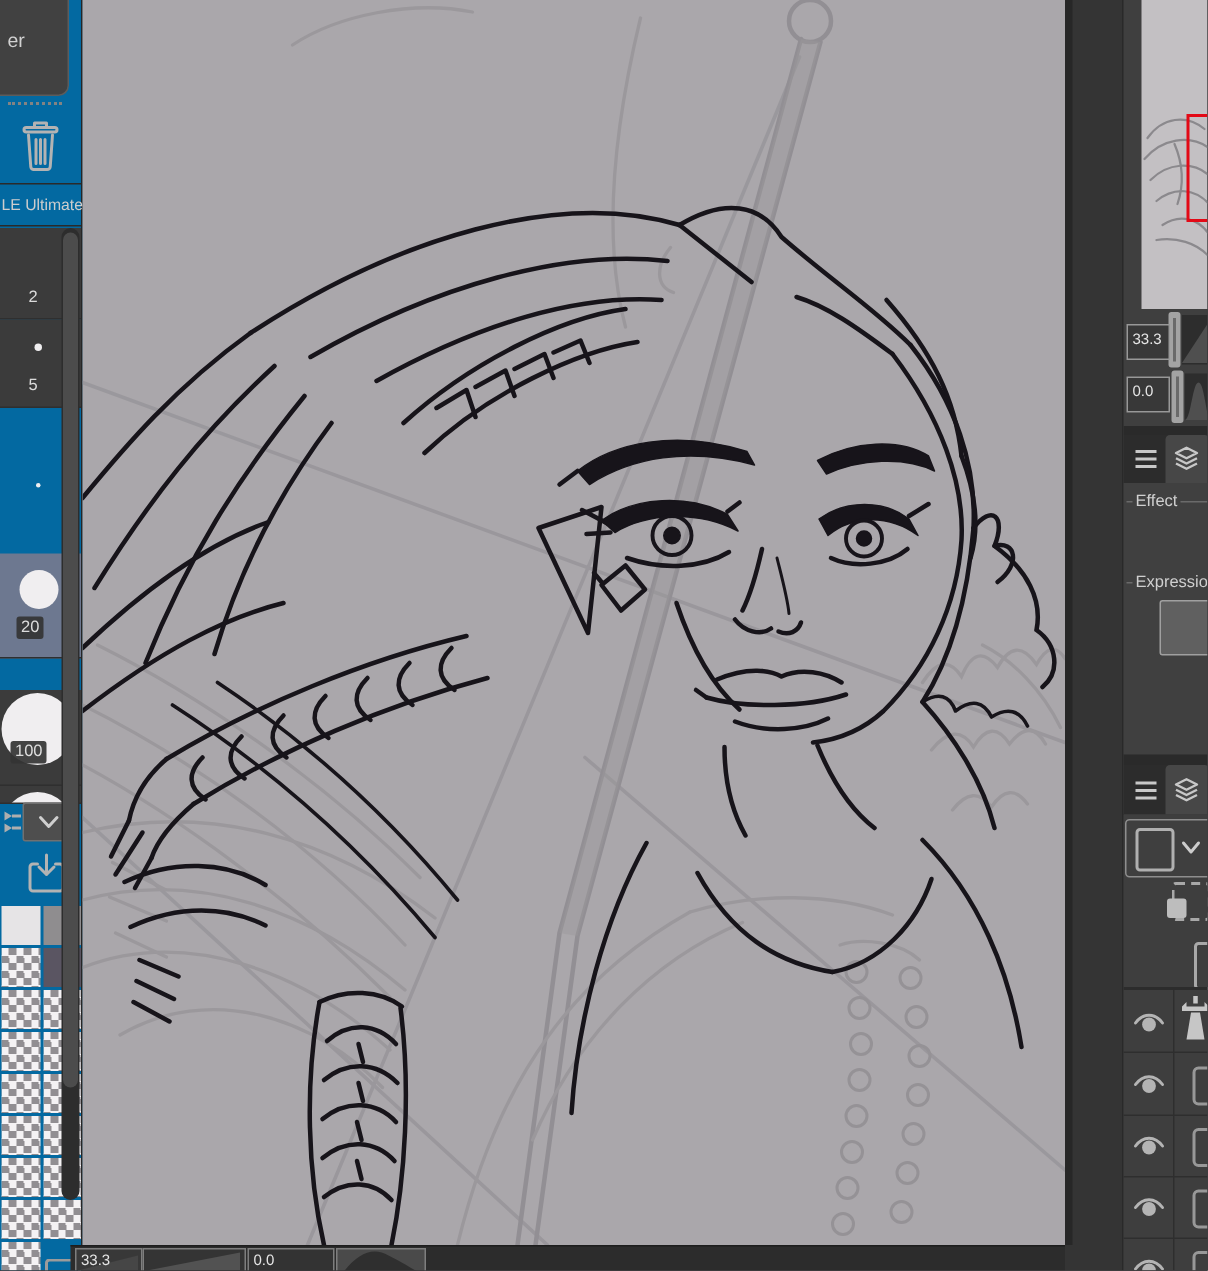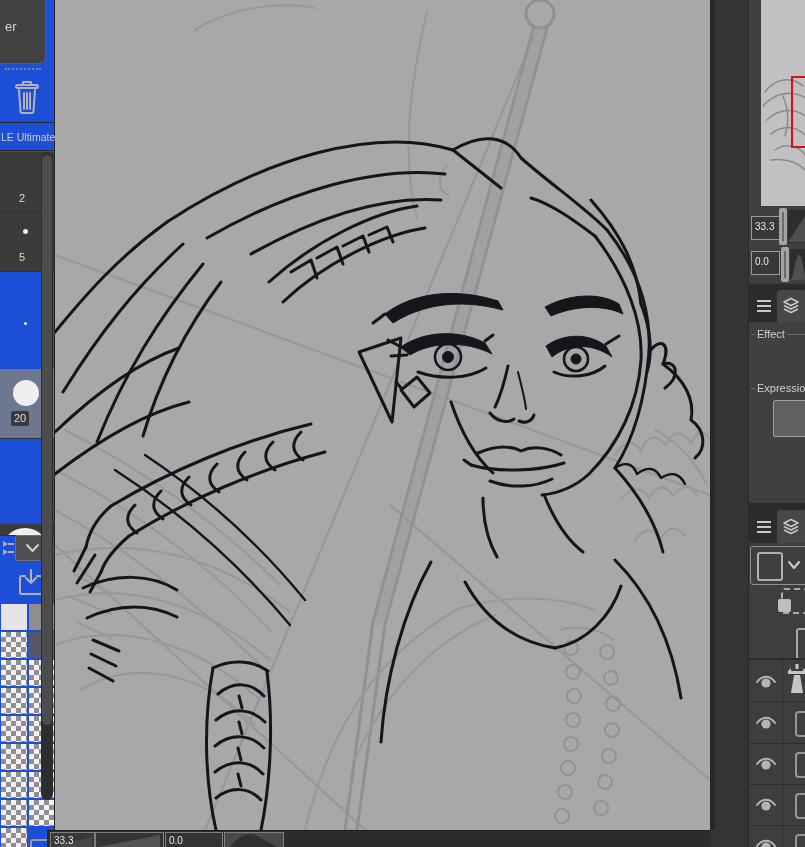--- a/index.html
+++ b/index.html
@@ -1,20 +1,20 @@
 <!DOCTYPE html>
 <html><head>
 <meta charset="utf-8">
 <style>
   html,body{margin:0;padding:0;background:#222;}
   .app{position:relative;width:805px;height:847px;overflow:hidden;background:#353535;
        font-family:"Liberation Sans",sans-serif;color:#d6d6d6;font-size:11px;}
   .abs{position:absolute;}
   
-  .sidebar{left:0;top:0;width:54px;height:847px;background:#1d4ed8;border-right:1px solid #262626;}
+  .sidebar{left:0;top:0;width:54px;height:847px;background:#0369a1;border-right:1px solid #262626;}
   .popup{left:-16px;top:-14px;width:60px;height:76px;background:#414141;border:1px solid #5c5c5c;border-radius:7px;}
   .grip{left:5px;top:68px;width:36px;height:0;border-top:2px dotted #838383;}
   .divider-h{background:#2a2a2a;height:1px;}
   .brand{left:1px;top:131px;font-size:10.5px;color:#cdcdcd;white-space:nowrap;}
   .brow{left:0;width:54px;background:#3b3b3b;border-bottom:1px solid #2f2f2f;}
   .brow.sel{background:#6d7890;}
   .bdot{position:absolute;background:#f0eef0;border-radius:50%;}
   .blabel{position:absolute;color:#dcdcdc;font-size:11px;}
   .badge{background:rgba(52,52,52,.92);border-radius:2px;padding:0 3px;line-height:15px;}
   .ctrlbtn{background:#4e4e4e;border:1px solid #707070;border-radius:2px;}
@@ -76,20 +76,24 @@
       <span class="bdot" style="left:24px;top:170px;width:3px;height:3px;"></span>
       <span class="blabel" style="left:19px;top:40px;">2</span>
     </div>
     <div class="abs brow" style="top:213px;height:58px;">
       <span class="bdot" style="left:23px;top:16px;width:5px;height:5px;"></span>
       <span class="blabel" style="left:19px;top:38px;">5</span>
     </div>
     <div class="abs brow sel" style="top:325px;height:69px;margin-top:44px;">
       <span class="bdot" style="left:13px;top:11px;width:26px;height:26px;"></span>
       <span class="blabel badge" style="left:11px;top:42px;">20</span>
+    </div>
+    <div class="abs brow" style="top:460px;height:63px;">
+      <span class="bdot" style="left:1px;top:2px;width:48px;height:48px;"></span>
+      <span class="blabel badge" style="left:7px;top:34px;">100</span>
     </div>
     <div class="abs brow" style="top:524px;height:11px;overflow:hidden;">
       <span class="bdot" style="left:1px;top:4px;width:48px;height:48px;"></span>
     </div>
 
     <div class="abs" style="left:2px;top:540px;width:12px;height:17px;">
       <svg width="12" height="17" viewBox="0 0 12 17">
         <g fill="#aeaeae">
             <path d="M1,1 l5,3 -5,3 z"></path>
             <rect x="6" y="3" width="6" height="2"></rect>

